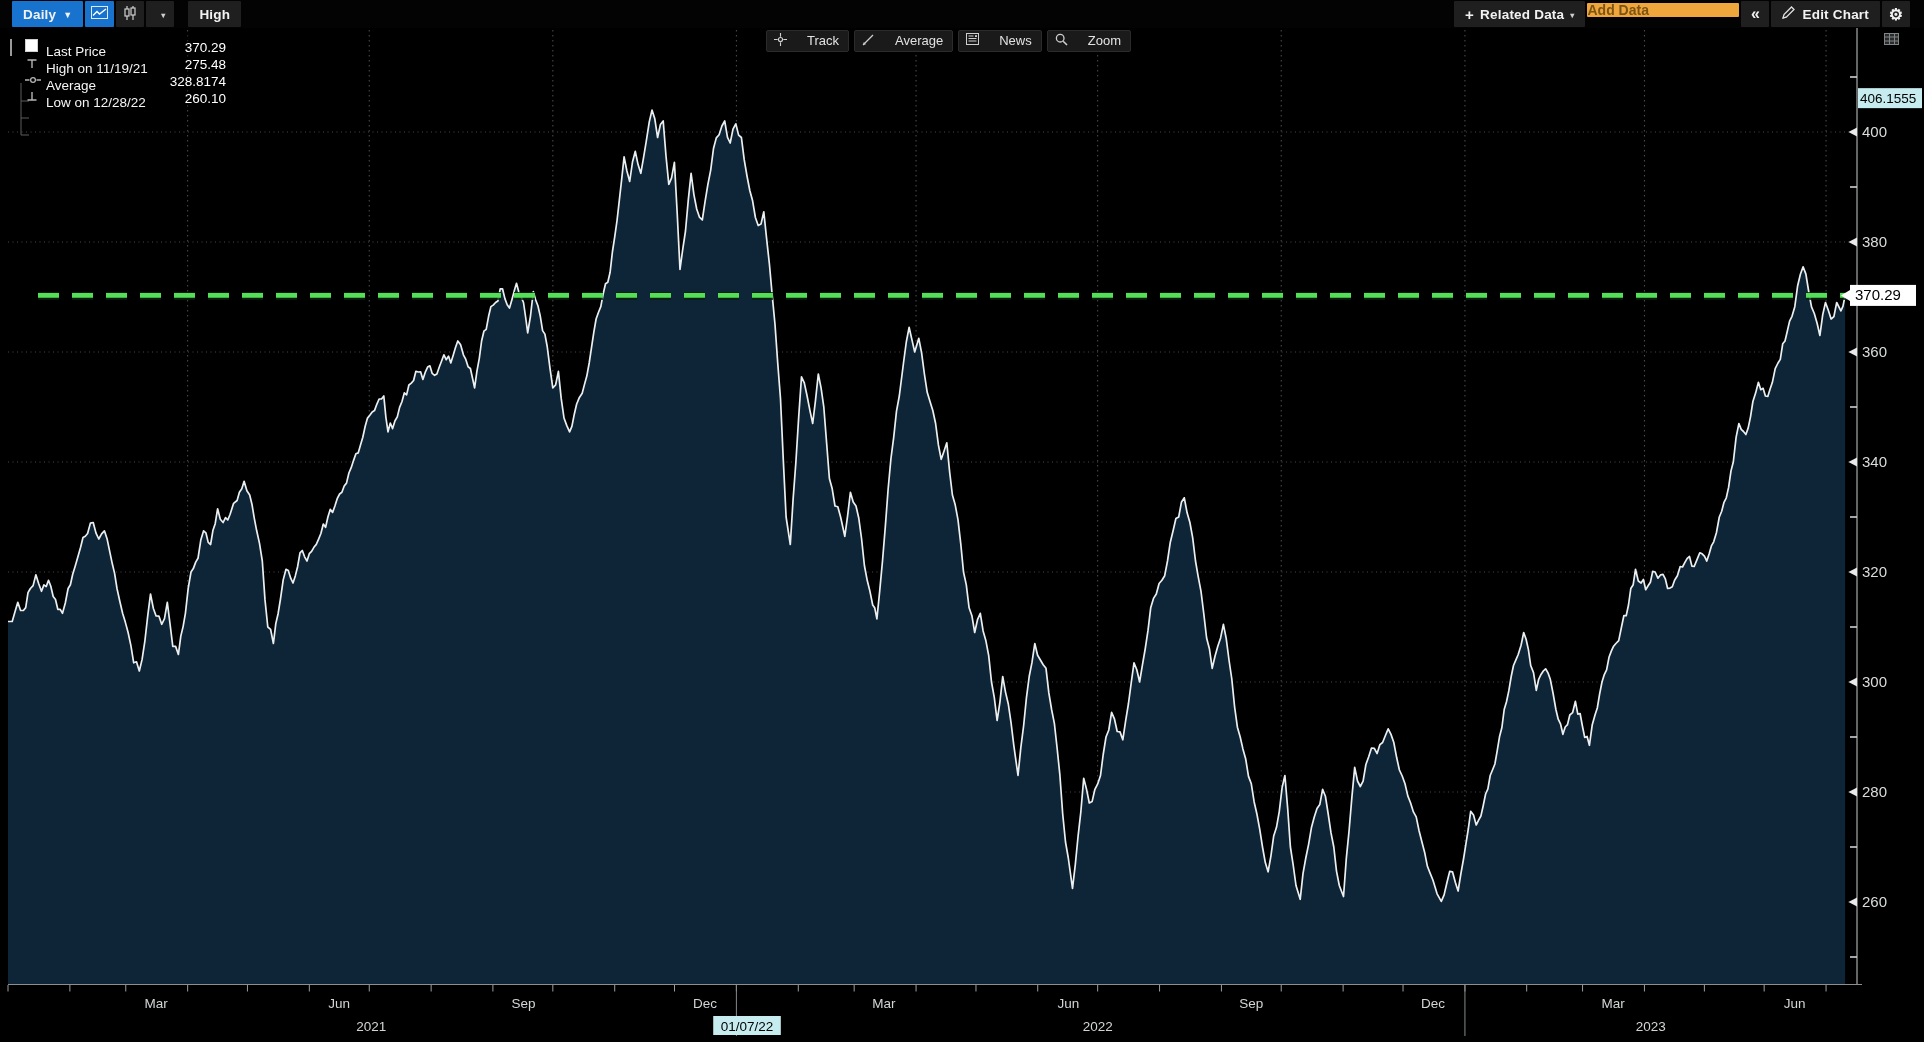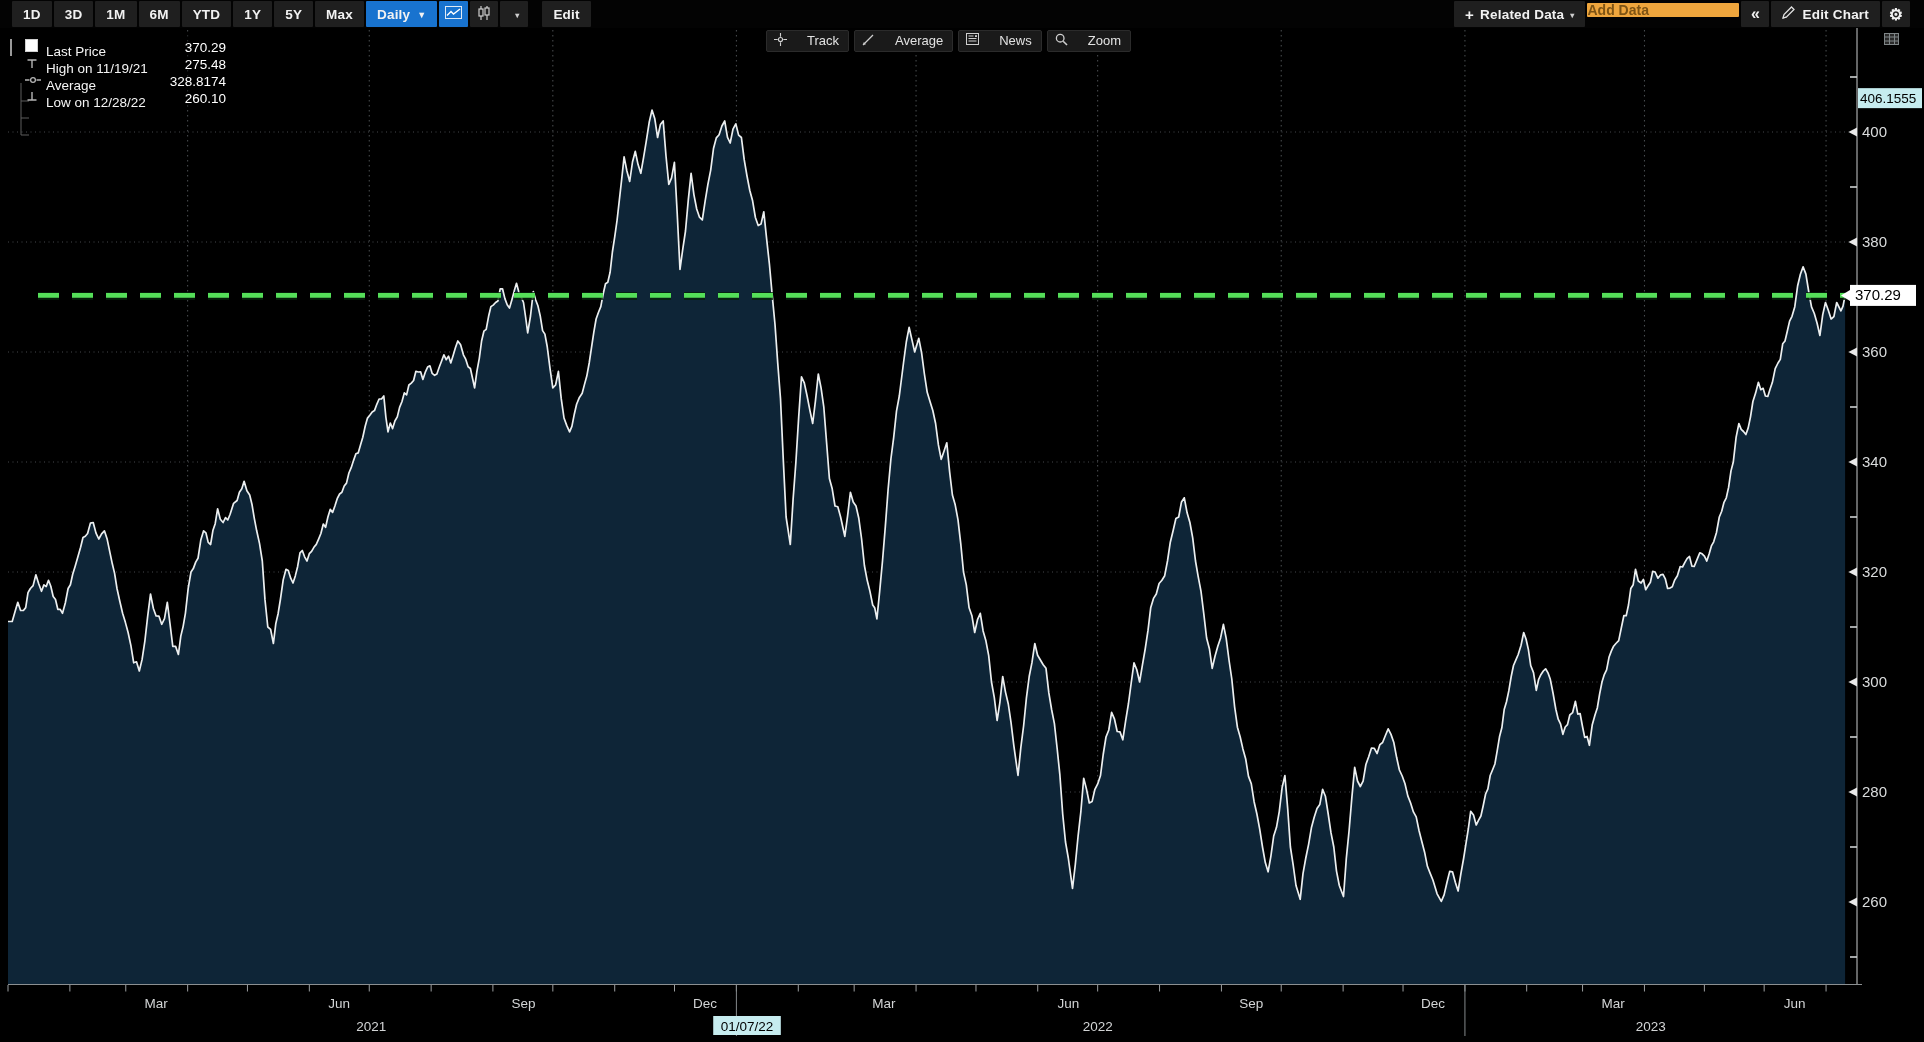--- a/index.html
+++ b/index.html
@@ -167,30 +167,20 @@
         <text x="371.22" y="1030.5" fill="#d2d4d5" font-size="13.5" text-anchor="middle" font-family="Liberation Sans, sans-serif">2021</text>
         <rect x="713.2130000000001" y="1016" width="67.6" height="19" fill="#c6ecef"></rect>
         <text x="747.013" y="1030.5" fill="#000" font-size="13.5" text-anchor="middle" font-family="Liberation Sans, sans-serif">01/07/22</text>
         <text x="1097.66" y="1030.5" fill="#d2d4d5" font-size="13.5" text-anchor="middle" font-family="Liberation Sans, sans-serif">2022</text>
         <text x="1650.872" y="1030.5" fill="#d2d4d5" font-size="13.5" text-anchor="middle" font-family="Liberation Sans, sans-serif">2023</text>
       </g>
     </svg>
 
   <div class="topbar">
     <div class="gap"></div>
-    <div id="range-buttons" style="display:flex">
-        <div class="tb">1D</div>
-        <div class="tb">3D</div>
-        <div class="tb">1M</div>
-        <div class="tb">6M</div>
-        <div class="tb">YTD</div>
-        <div class="tb">1Y</div>
-        <div class="tb">5Y</div>
-        <div class="tb">Max</div>
-      </div>
     <div class="tb blue">
       <span>Daily</span>
       <span class="caret">▼</span>
     </div>
     <div class="tb blue icon">
       <span>
         <svg width="17" height="13" viewBox="0 0 17 13">
             <rect x="0.5" y="0.5" width="16" height="12" fill="none" stroke="#dfeaf5"></rect>
             <path d="M2 9.5l4-4 2.5 2.5L15 3" fill="none" stroke="#ffffff" stroke-width="1.4"></path>
           </svg>
@@ -203,21 +193,21 @@
             <rect x="2" y="3" width="4" height="7" fill="none" stroke="#cfcfcf" stroke-width="1.2"></rect>
             <rect x="8" y="2" width="4" height="7" fill="none" stroke="#cfcfcf" stroke-width="1.2"></rect>
           </svg>
       </span>
     </div>
     <div class="tb icon">
       <span class="caret-sm">▾</span>
     </div>
     <div class="gap"></div>
     <div class="tb">
-      <span>Edit</span>
+      <span>High</span>
     </div>
     <div class="spacer"></div>
     <div class="tb">
       <span class="plus">+</span>
       <span>Related Data</span>
       <span class="caret-sm">▾</span>
     </div>
     <input class="adddata" type="text" value="" placeholder="Add Data" style="">
     <div class="tb icon">
       <span style="font-size:16px;font-weight:700;">«</span>

